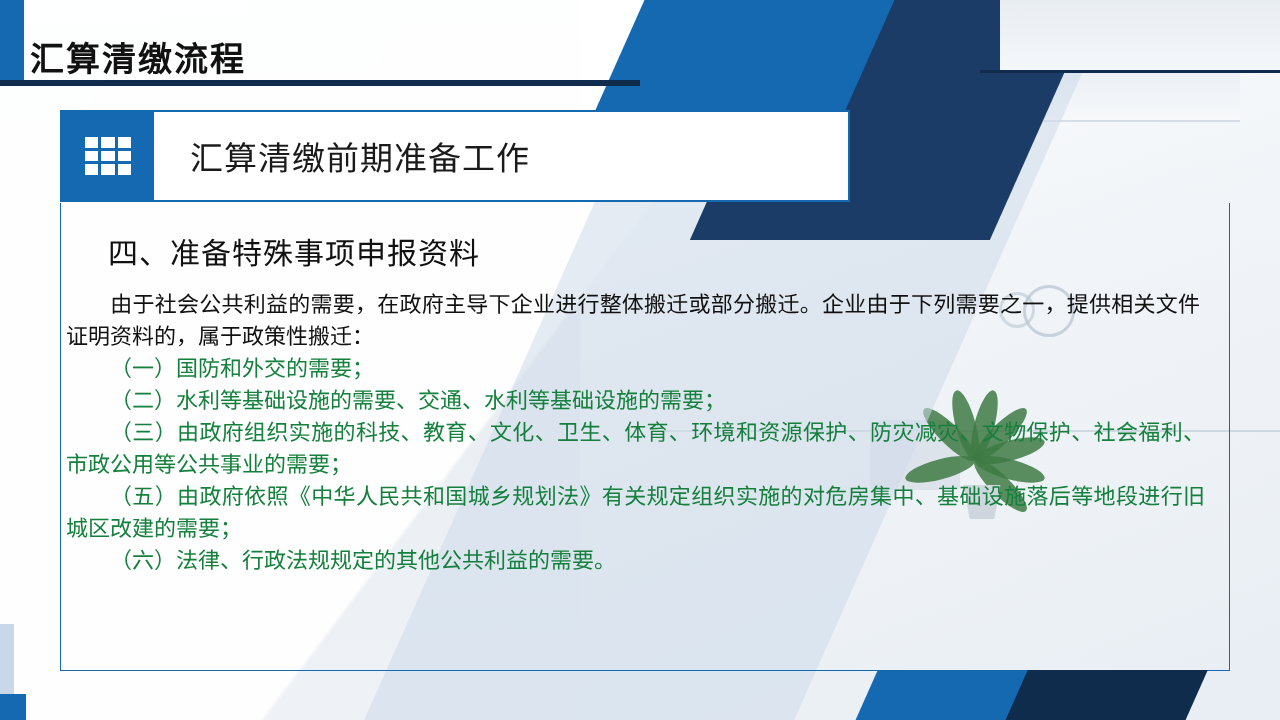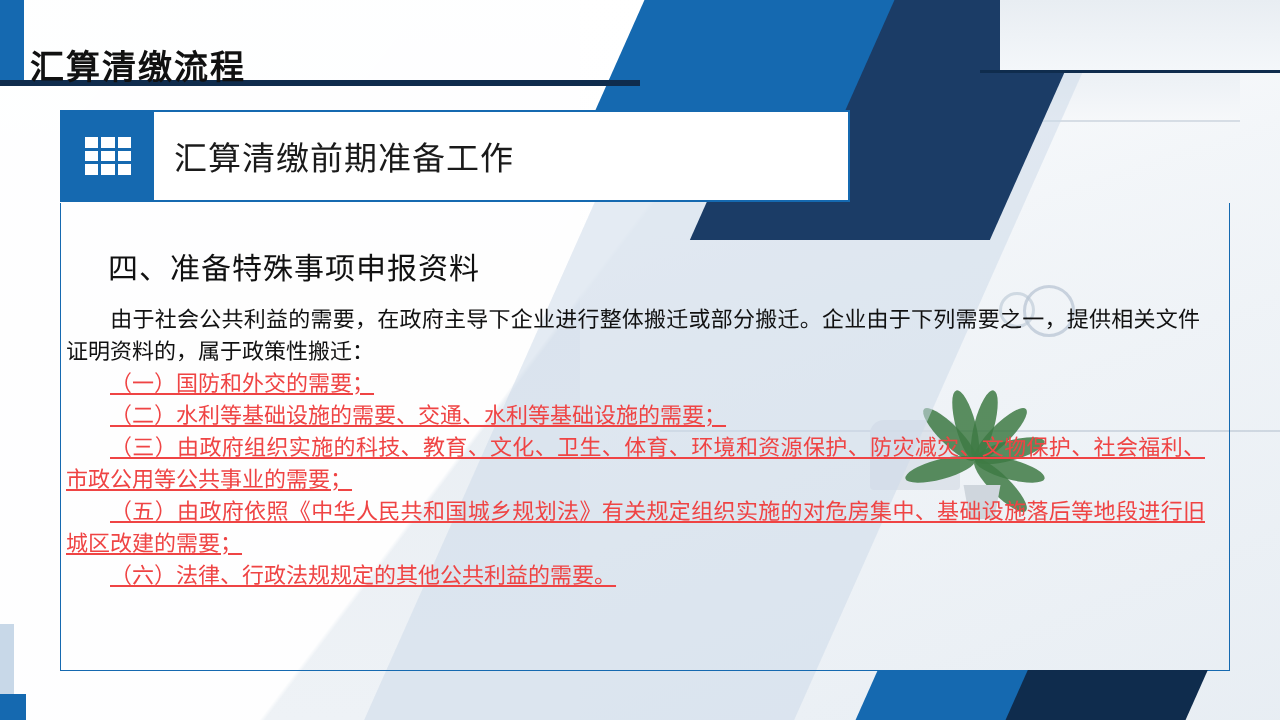--- a/index.html
+++ b/index.html
@@ -148,21 +148,21 @@
     background: #0f2c4d;
   }
   .header-underline2 {
     position: absolute;
     left: 980px; top: 70px;
     width: 300px; height: 3px;
     background: #0f2c4d;
   }
   .slide-title {
     position: absolute;
-    left: 30px; top: 40px;
+    left: 30px; top: 32px;
     font-size: 34px;
     font-weight: bold;
     color: #111111;
     letter-spacing: 2px;
     white-space: nowrap;
   }
   .corner-bl {
     position: absolute;
     left: 0; bottom: 0;
     width: 26px; height: 26px;
@@ -215,39 +215,39 @@
     grid-template-rows: repeat(3, 1fr);
     gap: 3px;
   }
   .grid-icon span {
     background: #ffffff;
     display: block;
   }
   .section-title {
     display: flex;
     align-items: center;
-    padding-left: 20px;
+    padding-left: 36px;
     font-size: 33px;
     color: #1a1a1a;
     letter-spacing: 1px;
   }
 
   
   .content-box {
     position: absolute;
     left: 60px; top: 203px;
     width: 1170px; height: 468px;
     border: 1px solid #1569b0;
     border-top: none;
     box-sizing: border-box;
     background: rgba(255,255,255,0.0);
   }
   .content-inner {
     position: absolute;
-    left: 60px; top: 244px;
+    left: 60px; top: 229px;
     width: 1160px;
   }
   .heading-1 {
     font-size: 30px;
     color: #111111;
     margin: 0 0 16px 48px;
     letter-spacing: 1px;
   }
   .heading-2 {
     font-size: 26px;
@@ -262,25 +262,24 @@
     margin: 0 20px 0 6px;
     text-align: justify;
   }
   .para .indent {
     display: inline-block;
     width: 44px;
   }
   .item {
     font-size: 22px;
     line-height: 32px;
-    color: #ef4444;
+    color: #15803d;
     margin: 0 15px 0 6px;
     text-indent: 44px;
     text-align: justify;
-    text-decoration: underline;
   }
 </style>
 </head>
 <body>
 
 <div class="slide">
 
   <div class="photo-bg">
     <div class="photo-window"></div>
     <div class="photo-blind"></div>

